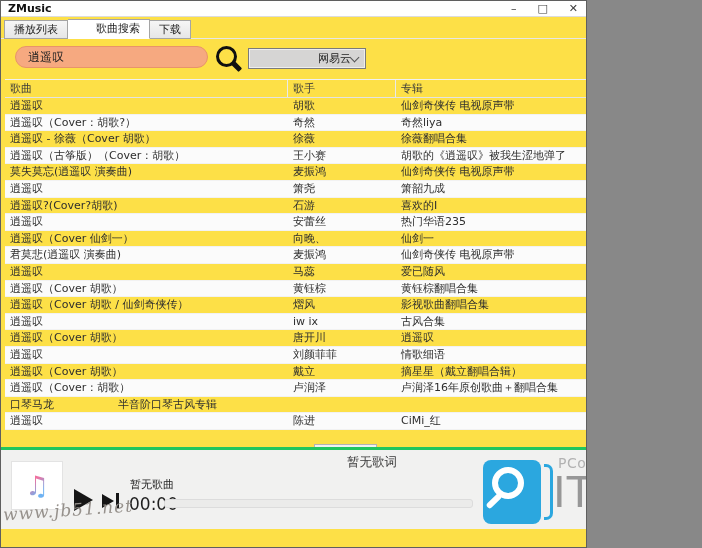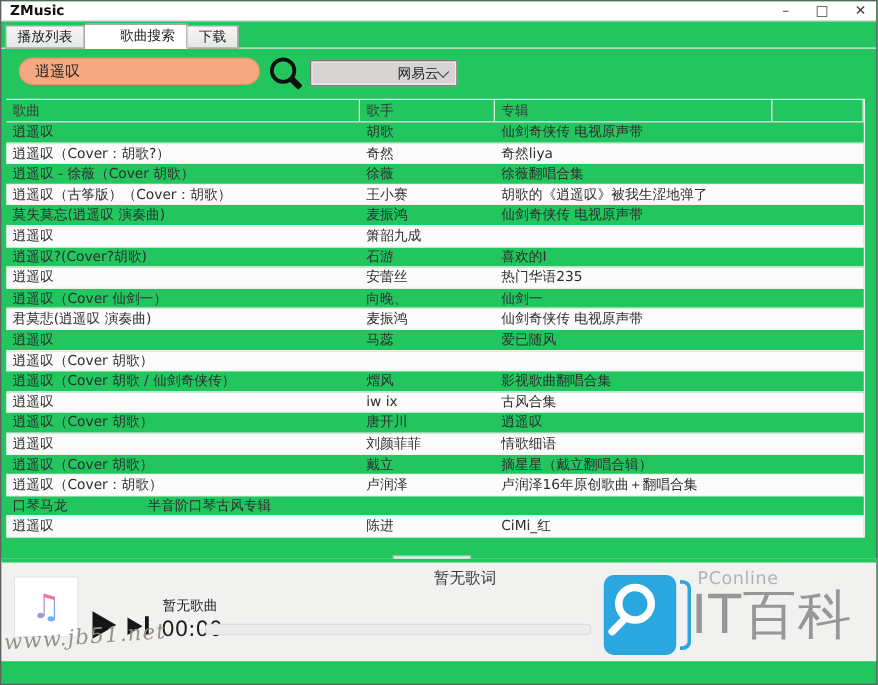--- a/index.html
+++ b/index.html
@@ -1,17 +1,17 @@
 <!DOCTYPE html>
 <html><head>
 <meta charset="utf-8">
 <style>
   html,body{margin:0;padding:0;background:#888;}
   .window{
-    position:relative;width:702px;height:548px;background:#22c55e;
+    position:relative;width:587px;height:548px;background:#fde047;
     box-sizing:border-box;border:1px solid #5f5f5f;overflow:hidden;
     font-family:"DejaVu Sans","Liberation Sans",sans-serif;color:#222;
   }
   
   .titlebar{position:absolute;left:0;top:0;width:100%;height:15px;background:#fff;border-bottom:1px solid #dcdcdc;}
   .title{position:absolute;left:7px;top:1px;font-size:11px;font-weight:bold;color:#111;}
   .wincontrols{position:absolute;right:8px;top:0;height:15px;display:flex;align-items:center;gap:21px;font-size:11px;color:#3d3d3d;}
   .wincontrols span{cursor:default;line-height:13px;}
   
   .tabstrip{position:absolute;left:3px;top:19px;height:19px;display:flex;z-index:2;}
@@ -139,20 +139,21 @@
           <div class="tcell col-extra"></div>
         </div>
         <div class="trow">
           <div class="tcell col-song">莫失莫忘(逍遥叹 演奏曲)</div>
           <div class="tcell col-artist">麦振鸿</div>
           <div class="tcell col-album">仙剑奇侠传 电视原声带</div>
           <div class="tcell col-extra"></div>
         </div>
         <div class="trow">
           <div class="tcell col-song">逍遥叹</div>
+          <div class="tcell col-artist">箫尧</div>
           <div class="tcell col-album">箫韶九成</div>
           <div class="tcell col-extra"></div>
         </div>
         <div class="trow">
           <div class="tcell col-song">逍遥叹?(Cover?胡歌)</div>
           <div class="tcell col-artist">石游</div>
           <div class="tcell col-album">喜欢的Ⅰ</div>
           <div class="tcell col-extra"></div>
         </div>
         <div class="trow">
@@ -174,20 +175,22 @@
           <div class="tcell col-extra"></div>
         </div>
         <div class="trow">
           <div class="tcell col-song">逍遥叹</div>
           <div class="tcell col-artist">马蕊</div>
           <div class="tcell col-album">爱已随风</div>
           <div class="tcell col-extra"></div>
         </div>
         <div class="trow">
           <div class="tcell col-song">逍遥叹（Cover 胡歌）</div>
+          <div class="tcell col-artist">黄钰棕</div>
+          <div class="tcell col-album">黄钰棕翻唱合集</div>
           <div class="tcell col-extra"></div>
         </div>
         <div class="trow">
           <div class="tcell col-song">逍遥叹（Cover 胡歌 / 仙剑奇侠传）</div>
           <div class="tcell col-artist">熠风</div>
           <div class="tcell col-album">影视歌曲翻唱合集</div>
           <div class="tcell col-extra"></div>
         </div>
         <div class="trow">
           <div class="tcell col-song">逍遥叹</div>

